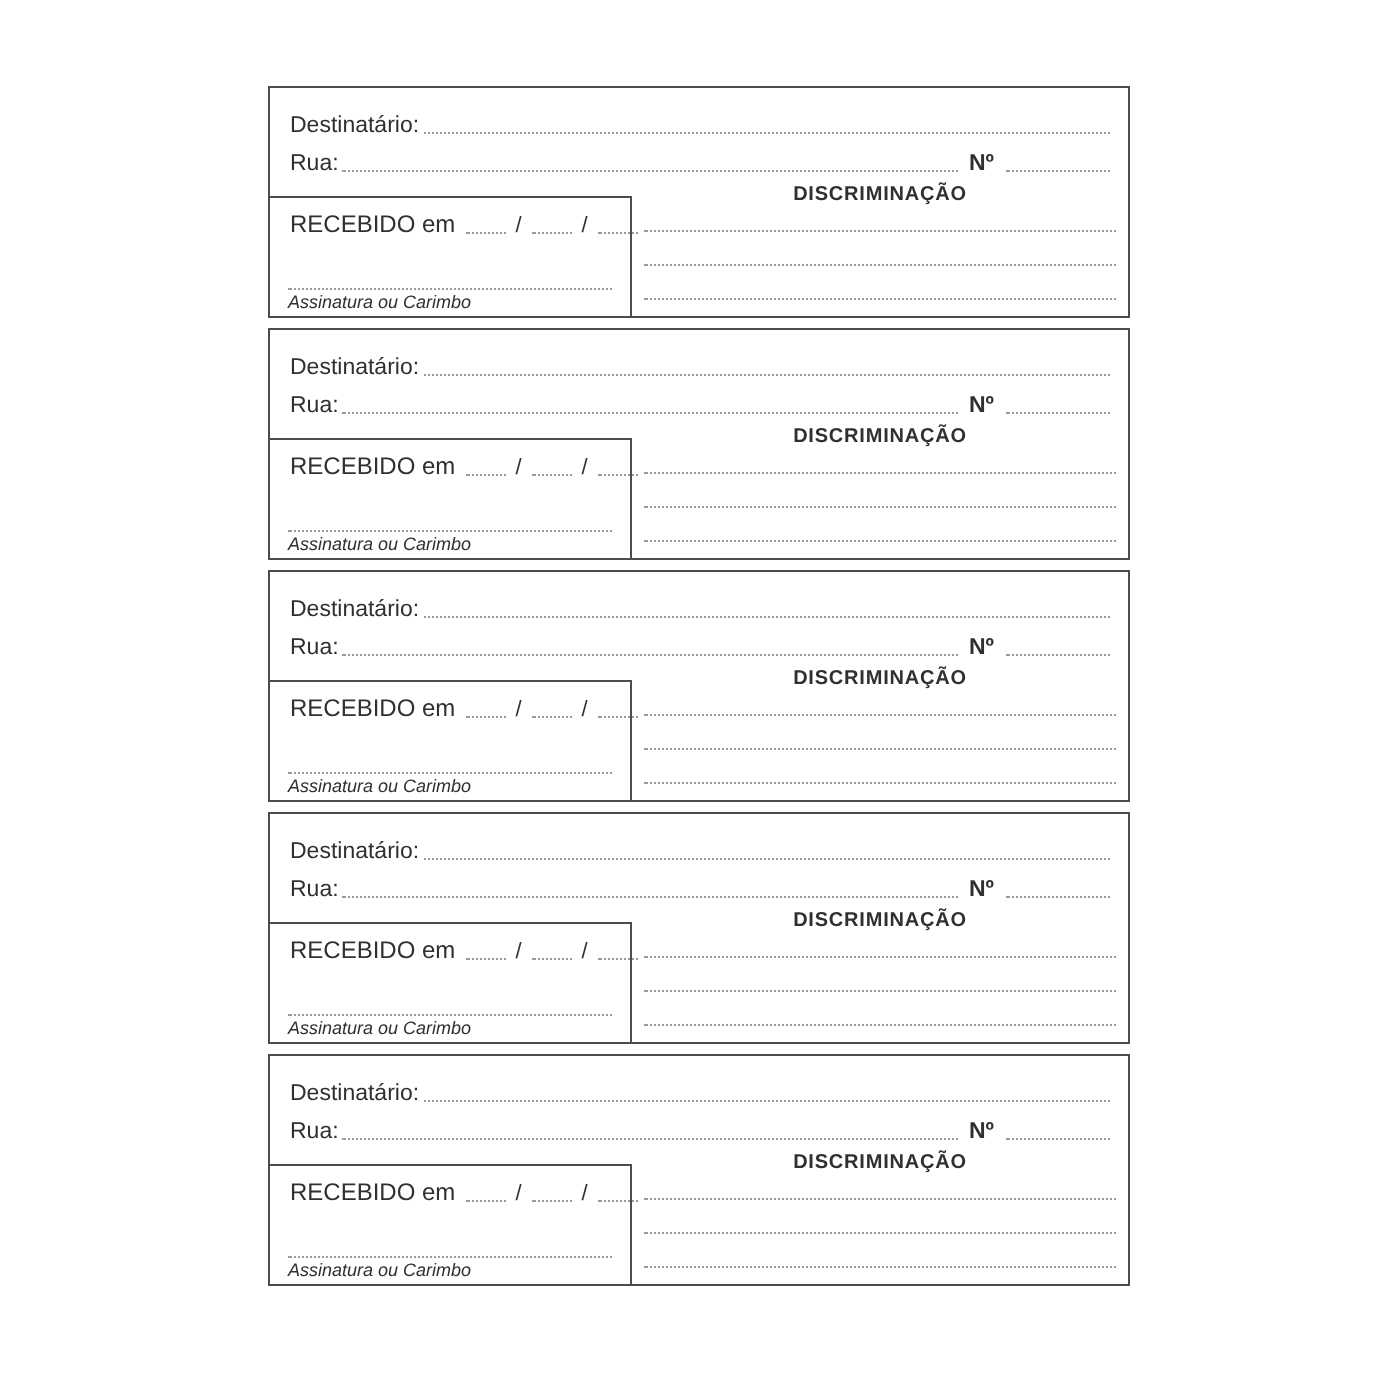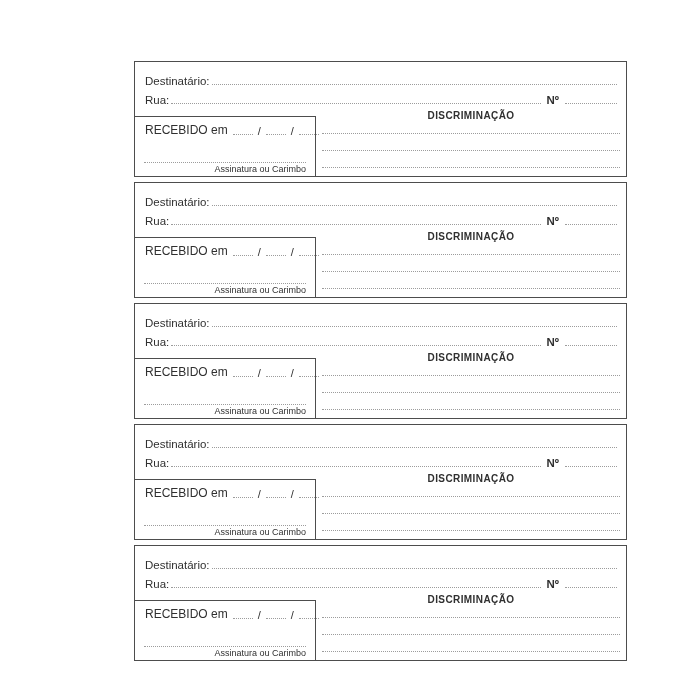--- a/index.html
+++ b/index.html
@@ -12,21 +12,21 @@
   html,body{ margin:0; padding:0; }
   body{
     width:700px; height:700px;
     background:var(--bg);
     color:var(--text);
     font-family:"Liberation Sans", sans-serif;
     position:relative;
     overflow:hidden;
   }
   .page{
-    position:absolute; left:134px; top:61px; width:493px;
+    position:absolute; left:134px; top:43px; width:431px;
     display:flex; flex-direction:column; gap:5px;
   }
   .slip{
     height:116px;
     border:1px solid var(--line);
     background:var(--bg);
     display:flex; flex-direction:column;
   }
   .row{ display:flex; align-items:flex-end; }
   .dest-row{ height:26px; padding:0 9px 0 10px; }
@@ -42,21 +42,21 @@
     border-top:1px solid var(--line);
     border-right:1px solid var(--line);
     display:flex; flex-direction:column;
   }
   .receb-line{ display:flex; align-items:flex-end; padding:6px 0 0 10px; white-space:nowrap; }
   .receb-lbl{ font-size:12px; line-height:15px; }
   .date-fill{ width:20px; flex:0 0 auto; margin:0 0 3px 5px; }
   .slash{ font-size:11px; line-height:14px; margin-left:5px; }
   .sig{ margin-top:auto; padding:0 9px 1px 9px; }
   .sig-line{ height:0; }
-  .sig-label{ text-align:right; font-size:9px; line-height:12px; }
+  .sig-label{ text-align:left; font-size:9px; line-height:12px;font-style:italic; }
   .discr{ flex:1 1 auto; padding:0 6px; }
   .discr-title{
     margin-top:-6px; text-align:center;
     font-weight:bold; font-size:10px; line-height:11px; letter-spacing:0.4px;
   }
   .discr-line{ height:0; margin-top:12px; }
   .discr-line + .discr-line{ margin-top:16px; }
 </style>
 </head>
 <body>

